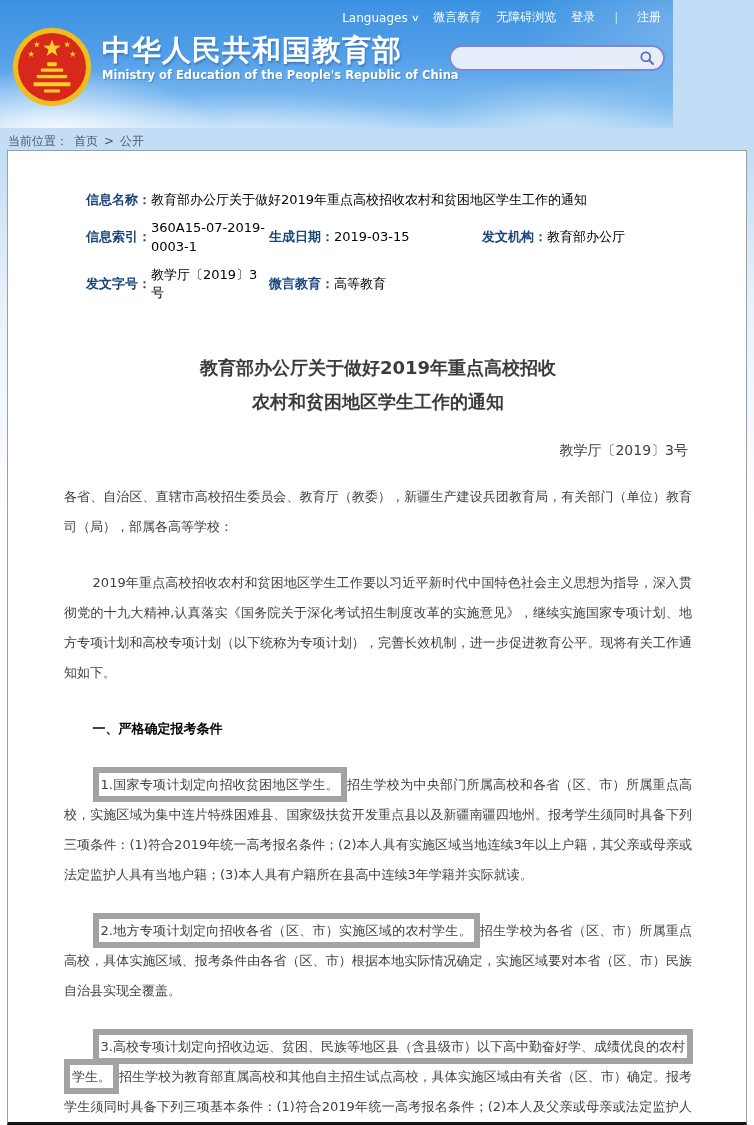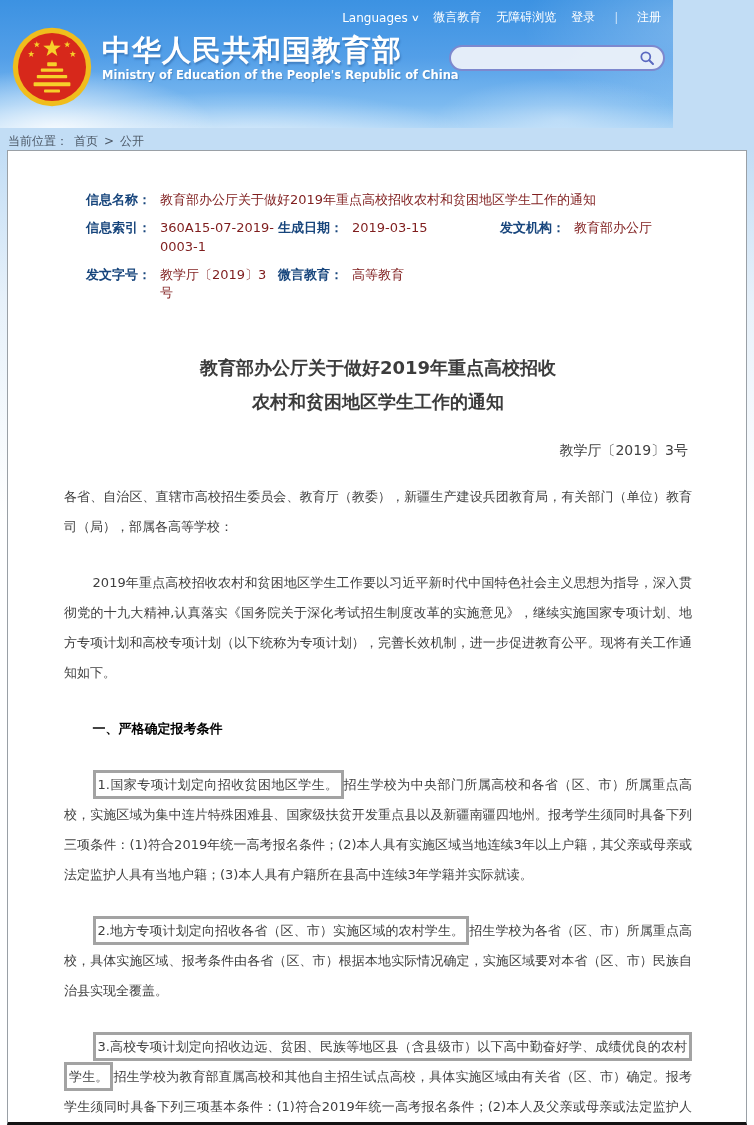--- a/index.html
+++ b/index.html
@@ -72,40 +72,40 @@
   .panel {
     position:absolute; top:150px; left:7px; width:740px; bottom:0;
     background:#ffffff;
     border:1px solid #9aa0a6; border-bottom:3px solid #141414;
     padding:40px 54px 16px 56px;
     overflow:hidden;
   }
 
   
   .meta { margin-left:22px; font-size:13px; color:#444; }
-  .meta-row { display:flex; align-items:flex-start; margin-bottom:9px; line-height:1.45; }
+  .meta-row { display:flex; align-items:center; margin-bottom:9px; line-height:1.45; }
   .m-label { color:#17457c; font-weight:bold; white-space:nowrap; flex:0 0 auto; }
-  .m-val { color:#7f1d1d;margin-left:9px; }
+  .m-val { color:#000000; }
   .w1 { width:118px; flex:0 0 118px; }
   .w2 { width:148px; flex:0 0 148px; }
 
   
   .doc-title {
     margin-top:48px; text-align:center; font-size:18px; font-weight:bold;
     color:#3c3c3c; line-height:1.9;
   }
   .doc-number { margin-top:22px; text-align:right; font-size:14px; color:#3f3f3f; padding-right:4px; }
 
   .doc-body { margin-top:22px; font-size:13px; color:#3f3f3f; line-height:30px; text-align:justify; }
   .para { margin-top:26px; }
   .para:first-child { margin-top:0; }
   .indent { text-indent:2.2em; }
   .sec-head { font-weight:bold; color:#000000; }
   .hl {
-    border:3px solid #a3a3a3; padding:4px 2px;
+    border:6px solid #a3a3a3; padding:4px 2px;
     -webkit-box-decoration-break:clone; box-decoration-break:clone;
   }
 </style>
 </head>
 <body>
 
 <div class="sky-header">
 
   <div class="top-links">
     <a class="lang-wrap">

